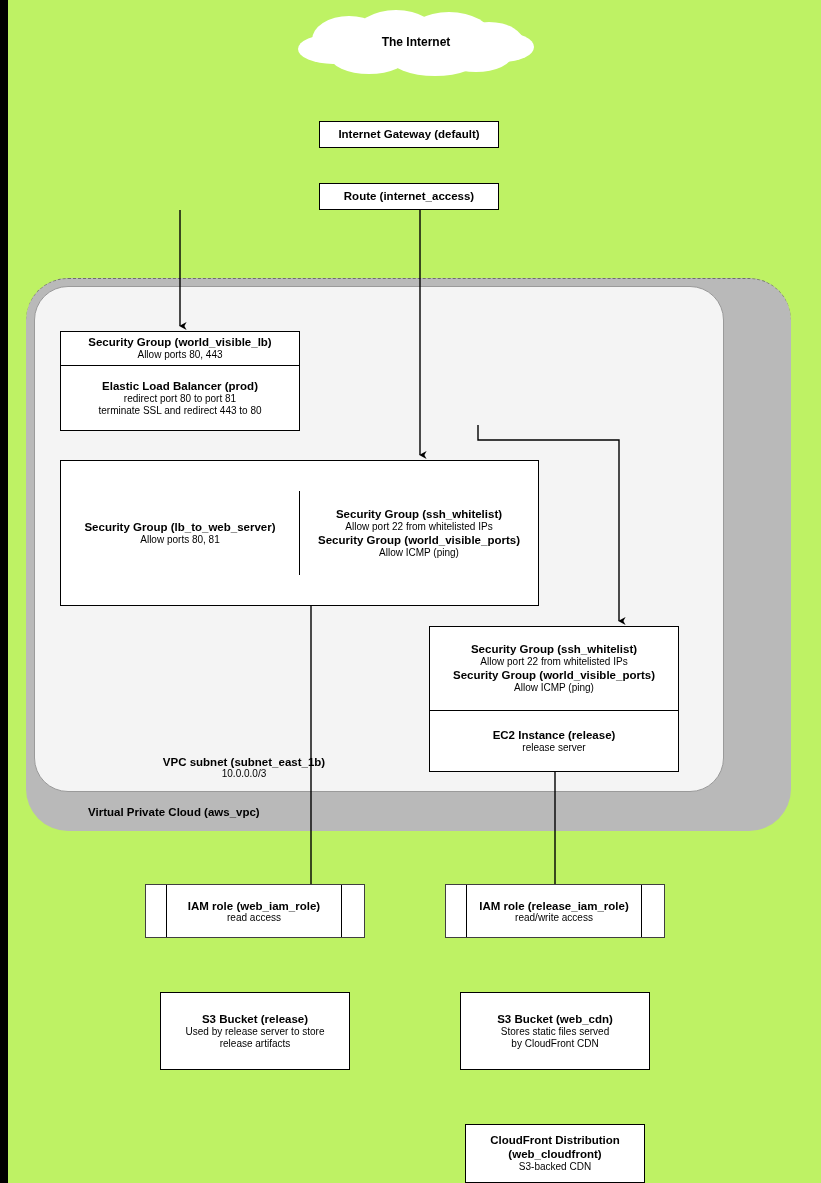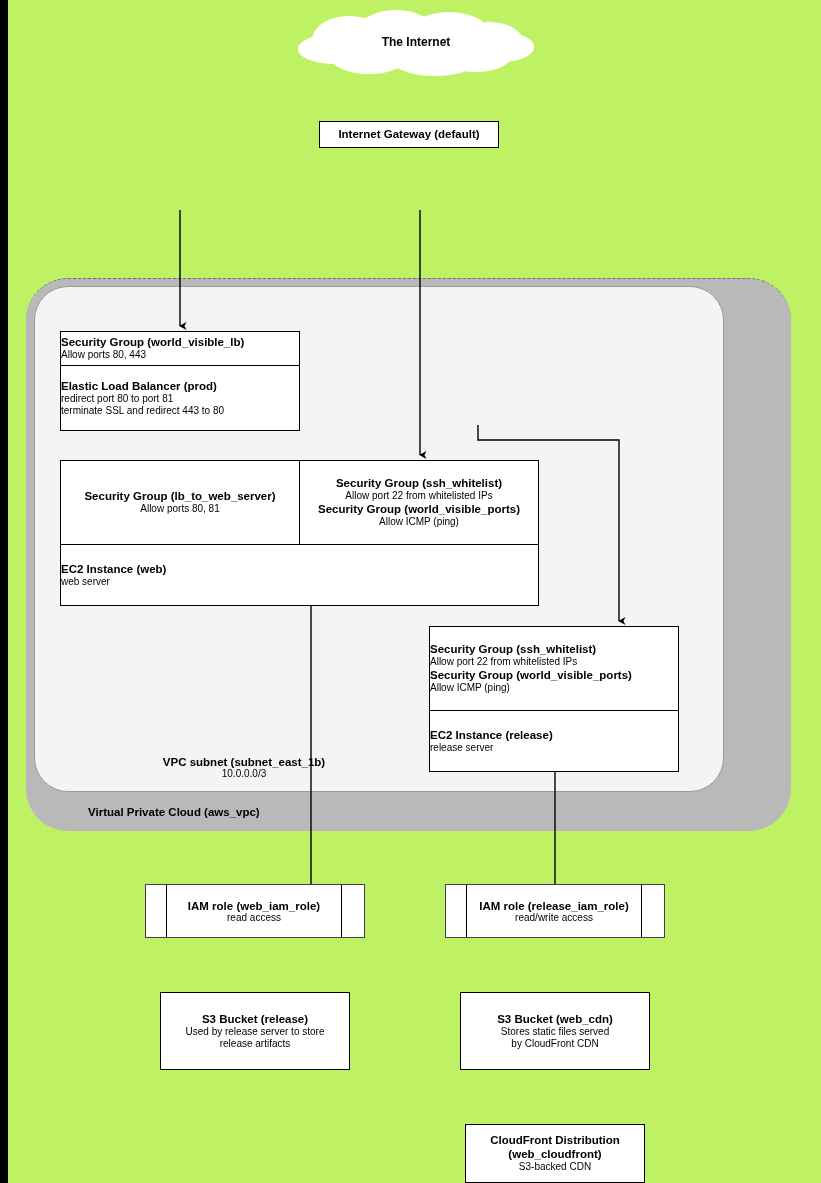--- a/index.html
+++ b/index.html
@@ -5,21 +5,21 @@
   html,body{margin:0;padding:0;background:#000;}
   body{width:821px;height:1183px;position:relative;overflow:hidden;
        font-family:"Liberation Sans","DejaVu Sans",sans-serif;color:#000;}
   #stage{position:absolute;left:0;top:0;width:821px;height:1183px;background:#bef264;margin-left:8px;}
   .node{position:absolute;box-sizing:border-box;background:#fff;border:1px solid #000;
         display:flex;flex-direction:column;align-items:center;justify-content:center;
         text-align:center;line-height:1.22;}
   .t-bold{font-weight:bold;font-size:11.5px;}
   .t-norm{font-weight:normal;font-size:10px;}
   .cell{box-sizing:border-box;width:100%;display:flex;flex-direction:column;
-        align-items:flex-start;justify-content:center;text-align:center;}
+        align-items:center;justify-content:center;text-align:center;}
   .cell + .cell{border-top:1px solid #000;}
   .hsplit{position:absolute;box-sizing:border-box;background:#fff;border:1px solid #404040;display:flex;}
   .hcell{box-sizing:border-box;display:flex;flex-direction:column;align-items:center;
          justify-content:center;text-align:center;}
   .hcell + .hcell{border-left:1px solid #000;}
 
   
   #cloud{position:absolute;left:286px;top:8px;width:244px;height:70px;}
   #cloud .puff{position:absolute;background:#fff;border-radius:50%;}
   #cloud .label{position:absolute;left:0;top:27px;width:244px;text-align:center;
@@ -54,20 +54,23 @@
     <div class="puff" style="left:36px;top:30px;width:78px;height:36px;"></div>
     <div class="puff" style="left:96px;top:32px;width:90px;height:36px;"></div>
     <div class="puff" style="left:146px;top:30px;width:72px;height:34px;"></div>
     <div class="label">The Internet</div>
   </div>
 
   <div class="node" style="left:311px;top:121px;width:180px;height:27px;justify-content:center;">
     <div class="t-bold">Internet Gateway (default)</div>
   </div>
 
+  <div class="node" style="left:311px;top:183px;width:180px;height:27px;">
+    <div class="t-bold">Route (internet_access)</div>
+  </div>
 
   <div id="vpc"></div>
   <div id="subnet"></div>
 
   <div id="subnet-label">
     <span class="t-bold">VPC subnet (subnet_east_1b)</span>
     <span class="t-norm">10.0.0.0/3</span>
   </div>
   <div id="vpc-label">Virtual Private Cloud (aws_vpc)</div>
 
@@ -88,24 +91,20 @@
       <div class="hcell" style="width:238px;height:100%;border:0;align-items:center;">
         <span class="t-bold">Security Group (lb_to_web_server)</span>
         <span class="t-norm">Allow ports 80, 81</span>
       </div>
       <div class="hcell" style="width:239px;height:100%;border-left:1px solid #000;">
         <span class="t-bold">Security Group (ssh_whitelist)</span>
         <span class="t-norm">Allow port 22 from whitelisted IPs</span>
         <span class="t-bold">Security Group (world_visible_ports)</span>
         <span class="t-norm">Allow ICMP (ping)</span>
       </div>
-    </div>
-    <div class="cell" style="height:62px;border-top:1px solid #000;">
-      <span class="t-bold">EC2 Instance (web)</span>
-      <span class="t-norm">web server</span>
     </div>
   </div>
 
   <div class="node" style="left:421px;top:626px;width:250px;height:146px;padding:0;">
     <div class="cell" style="height:84px;">
       <span class="t-bold">Security Group (ssh_whitelist)</span>
       <span class="t-norm">Allow port 22 from whitelisted IPs</span>
       <span class="t-bold">Security Group (world_visible_ports)</span>
       <span class="t-norm">Allow ICMP (ping)</span>
     </div>

